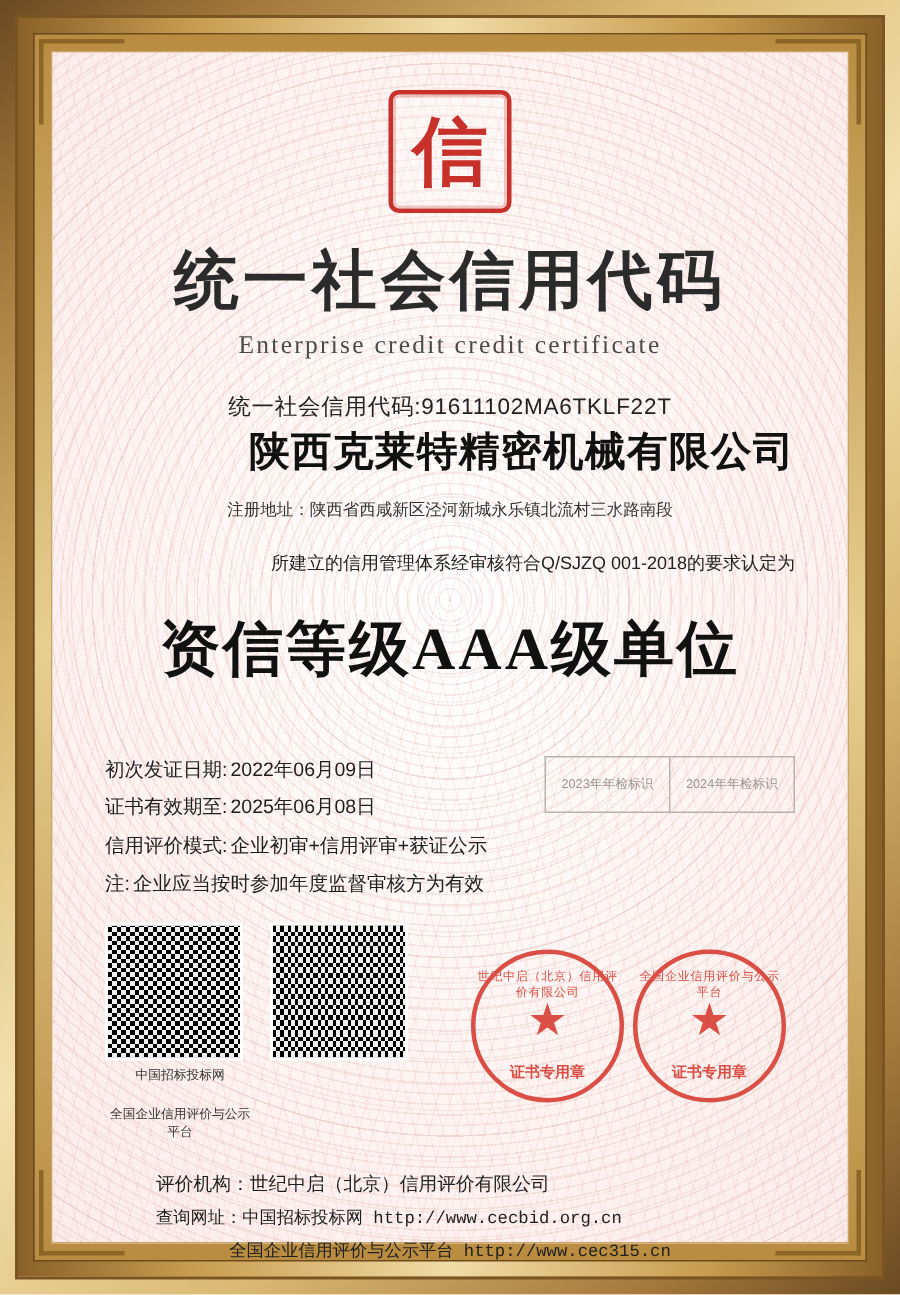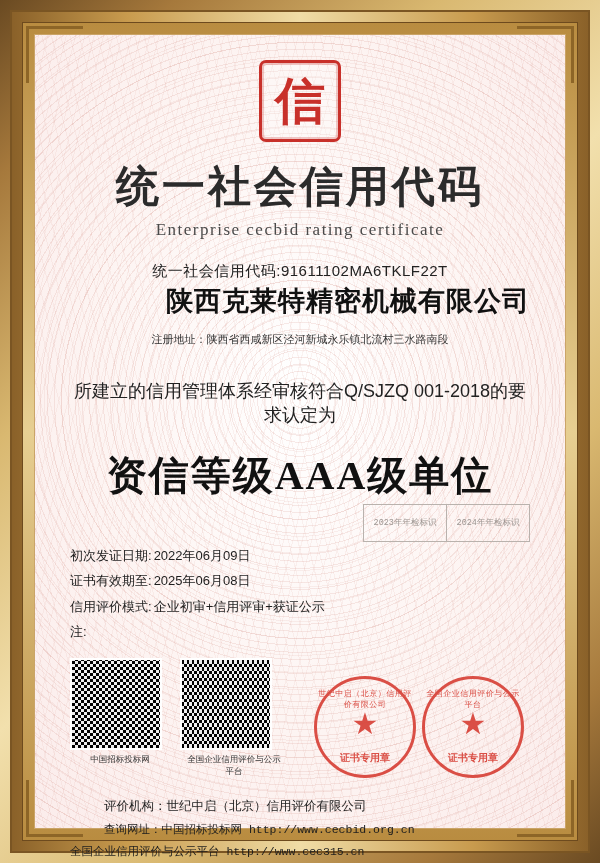--- a/index.html
+++ b/index.html
@@ -76,32 +76,32 @@
     text-align:center;font-size:15px;color:#222;margin-top:22px;letter-spacing:0.5px;
   }
   .company{
     text-align:right;font-family:"Liberation Serif", serif;font-weight:bold;
     font-size:27px;color:#111;margin-top:2px;letter-spacing:1px;
   }
   .address{
     text-align:center;font-size:11px;color:#333;margin-top:13px;
   }
   .statement{
-    text-align:center;font-size:18px;color:#222;margin-top:32px;
+    text-align:right;font-size:12px;color:#222;margin-top:20px;
   }
   .grade{
     text-align:center;font-family:"Liberation Serif", serif;font-weight:bold;
     font-size:40px;color:#111;margin-top:21px;letter-spacing:2px;
   }
   .info{margin-top:40px;font-size:13px;color:#1e1e1e;line-height:1.95;}
   .info-row{display:flex;align-items:center;}
   .info-label{white-space:nowrap;}
   .info-value{margin-left:2px;white-space:nowrap;}
   .year-boxes{
-    position:absolute;right:36px;top:470px;display:flex;font-family:Liberation Mono, monospace;
+    position:absolute;right:36px;top:470px;display:flex;
   }
   .year-box{
     width:82px;height:36px;border:1px solid #b9b2ad;
     display:flex;align-items:center;justify-content:center;
     font-size:8.5px;color:#9b9490;
   }
   .year-box + .year-box{border-left:0;}
 
   .qr-area{
     margin-top:14px;display:flex;align-items:flex-end;gap:18px;position:relative;
@@ -114,21 +114,21 @@
       repeating-linear-gradient(90deg,#111 0 3px,#fff 3px 6px);
     background-blend-mode:difference;
     border:2px solid #fff;
   }
   .qr2{
     background:
       repeating-linear-gradient(0deg,#111 0 4px, #fff 4px 7px),
       repeating-linear-gradient(90deg,#111 0 2px,#fff 2px 5px);
     background-blend-mode:difference;
   }
-  .qr-captions{display:flex;gap:14px;margin-top:4px;}
+  .qr-captions{display:flex;gap:14px;margin-top:4px;flex-direction:column;}
   .qr-cap{font-size:8.5px;color:#333;width:100px;text-align:center;}
 
   .stamps{position:absolute;right:6px;top:18px;display:flex;gap:6px;}
   .stamp{
     width:96px;height:96px;border-radius:50%;
     border:3px solid #d6392f;color:#d6392f;
     position:relative;opacity:0.88;
   }
   .stamp .star{
     position:absolute;left:50%;top:46%;transform:translate(-50%,-50%);
@@ -136,21 +136,21 @@
   }
   .stamp .arc{
     position:absolute;left:0;right:0;top:9px;text-align:center;
     font-size:8px;letter-spacing:0.5px;
   }
   .stamp .bottom{
     position:absolute;left:0;right:0;bottom:10px;text-align:center;
     font-size:10px;font-weight:bold;
   }
   .footer{margin-top:16px;font-size:12.5px;color:#1e1e1e;line-height:1.95;}
-  .footer-row{text-align:left;}
+  .footer-row{text-align:center;}
   .footer-row.left{text-align:left;padding-left:34px;}
   .footer-mono{font-family:"Liberation Mono", monospace;font-size:11.5px;}
 </style>
 </head>
 <body>
 
 <div class="cert">
   <div class="frame-outer"></div>
   <div class="frame-mid"></div>
   <div class="frame-inner">
@@ -159,21 +159,21 @@
   <div class="corner c-tl"></div>
   <div class="corner c-tr"></div>
   <div class="corner c-bl"></div>
   <div class="corner c-br"></div>
 
   <div class="content">
 
     <div class="seal-top">信</div>
 
     <div class="title">统一社会信用代码</div>
-    <div class="title-en">Enterprise cecbid rating certificate</div>
+    <div class="title-en">Enterprise credit credit certificate</div>
 
     <div class="code">统一社会信用代码:91611102MA6TKLF22T</div>
     <div class="company">陕西克莱特精密机械有限公司</div>
     <div class="address">注册地址：陕西省西咸新区泾河新城永乐镇北流村三水路南段</div>
     <div class="statement">所建立的信用管理体系经审核符合Q/SJZQ 001-2018的要求认定为</div>
     <div class="grade">资信等级AAA级单位</div>
 
     <div class="info">
       <div class="info-row">
         <span class="info-label">初次发证日期:</span>
@@ -182,20 +182,21 @@
       <div class="info-row">
         <span class="info-label">证书有效期至:</span>
         <span class="info-value">2025年06月08日</span>
       </div>
       <div class="info-row">
         <span class="info-label">信用评价模式:</span>
         <span class="info-value">企业初审+信用评审+获证公示</span>
       </div>
       <div class="info-row">
         <span class="info-label">注:</span>
+        <span class="info-value">企业应当按时参加年度监督审核方为有效</span>
       </div>
     </div>
 
     <div class="year-boxes">
       <div class="year-box">2023年年检标识</div>
       <div class="year-box">2024年年检标识</div>
     </div>
 
     <div class="qr-area">
       <div class="qr-block">

